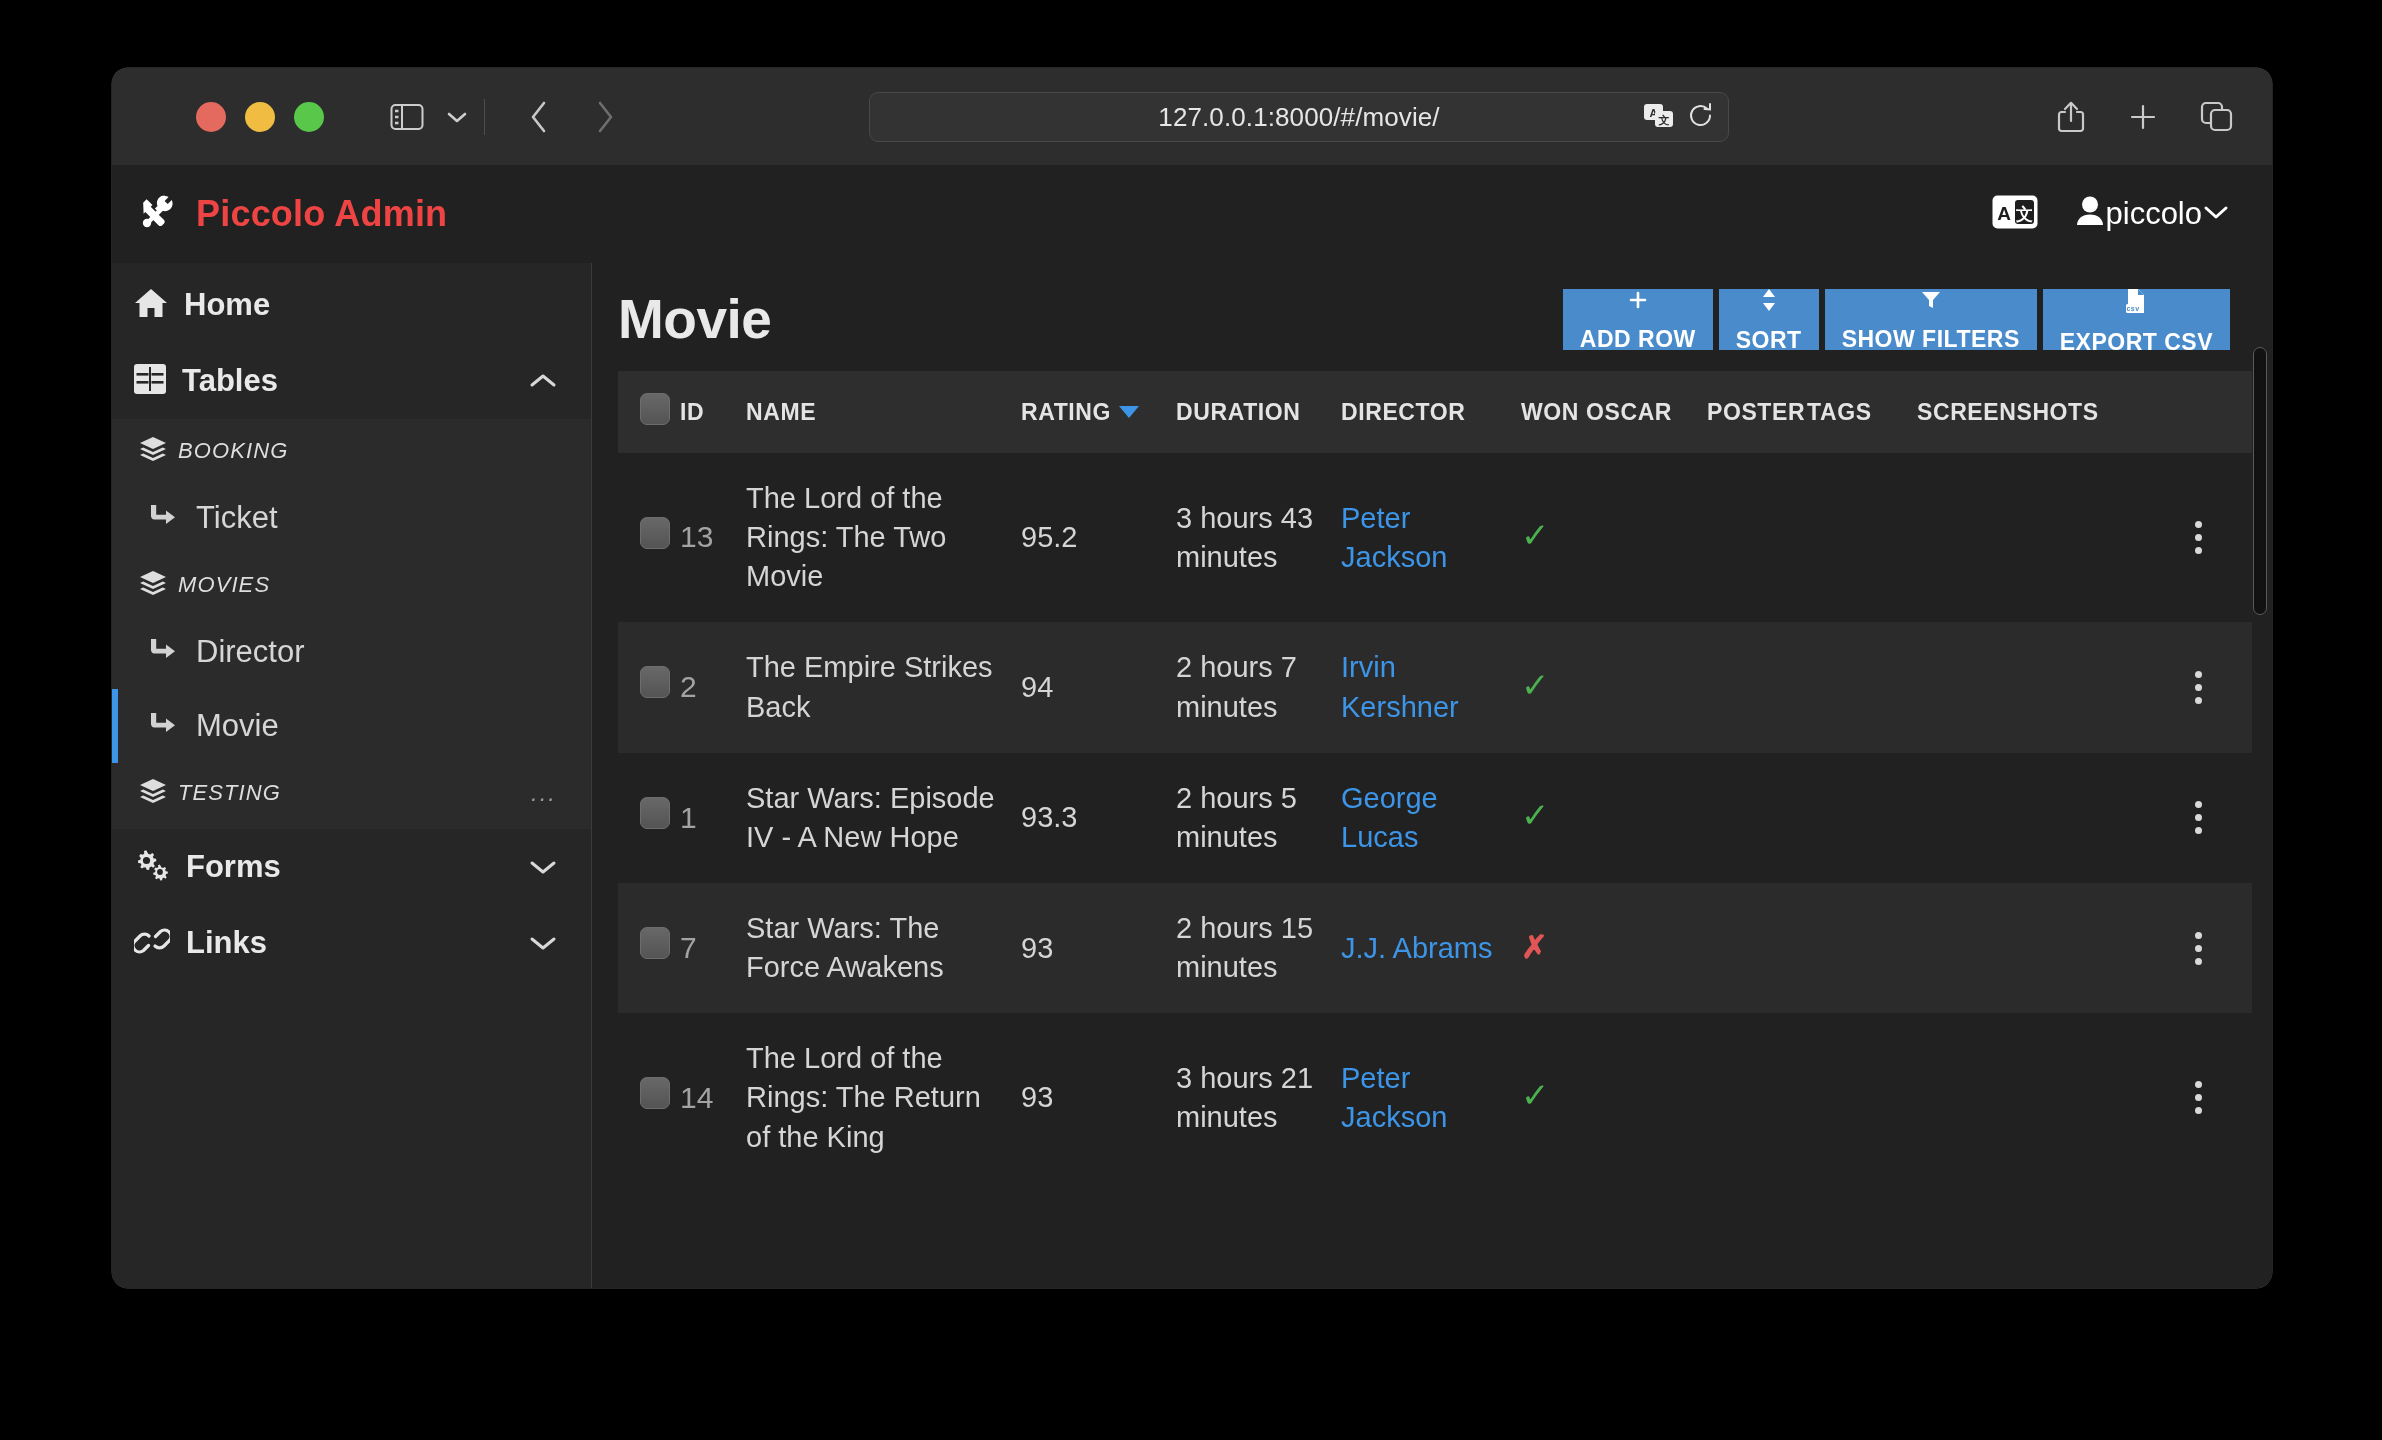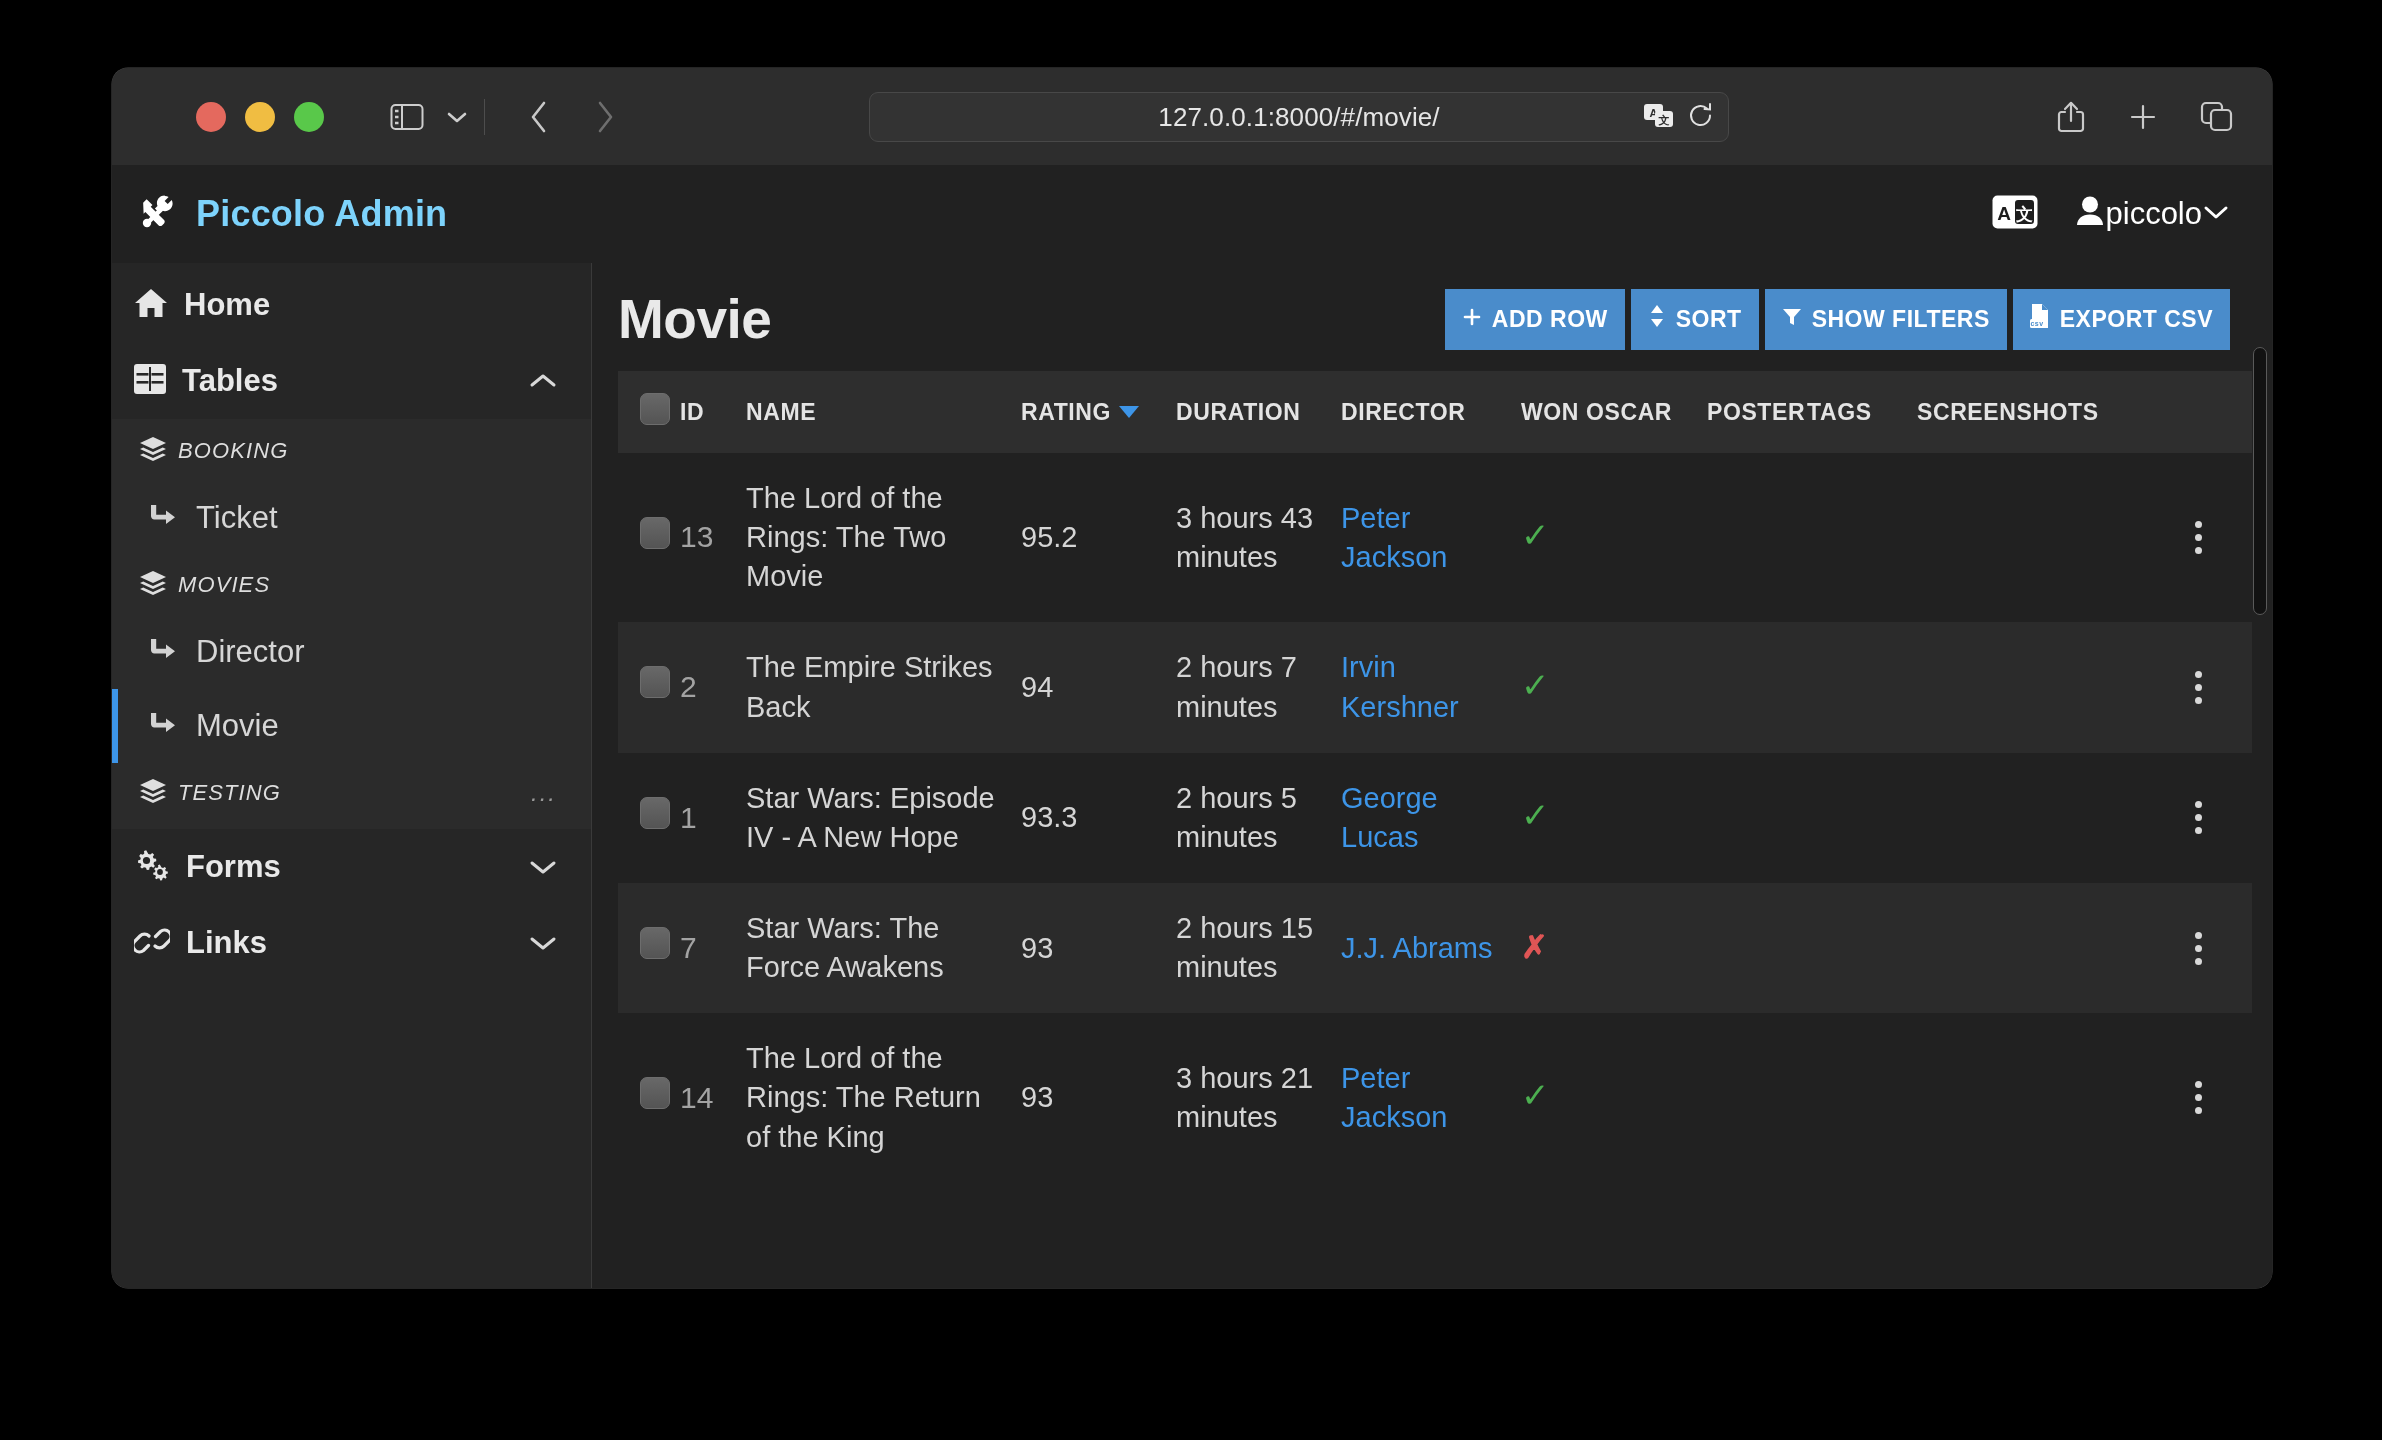--- a/index.html
+++ b/index.html
@@ -114,21 +114,21 @@
     justify-content: space-between;
     padding: 0 42px 0 26px;
     flex: 0 0 auto;
   }
   .brand {
     display: flex;
     align-items: center;
     gap: 18px;
   }
   .brand-title {
-    color: #7dd3fc;
+    color: #ef4444;
     font-size: 36px;
     font-weight: bold;
     letter-spacing: 0.2px;
   }
   .header-right {
     display: flex;
     align-items: center;
     gap: 36px;
   }
   .user-block {
@@ -234,20 +234,21 @@
     height: 61px;
     padding: 0 17px;
     font-size: 23px;
     font-weight: bold;
     letter-spacing: 0.5px;
     display: flex;
     align-items: center;
     gap: 10px;
     cursor: pointer;
     font-family: "Liberation Sans", sans-serif;
+    flex-direction: column;
   }
 
   
   .table-wrap {
     margin-right: 20px;
     height: 880px;
     overflow: hidden;
     position: relative;
   }
   table { width: 100%; border-collapse: collapse; table-layout: fixed; }

